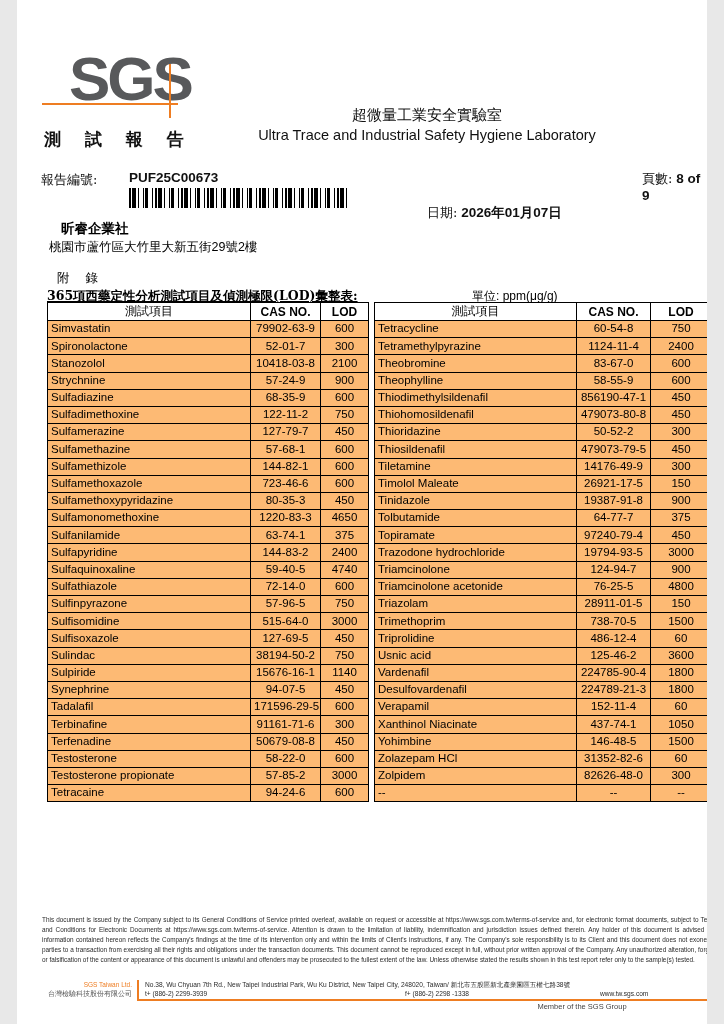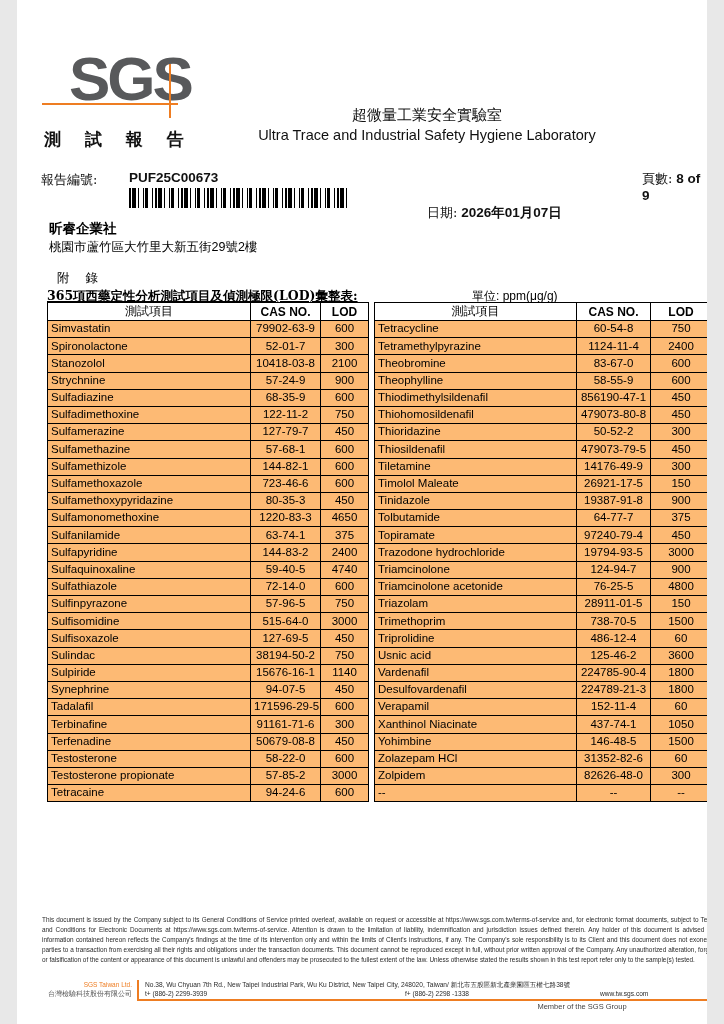--- a/index.html
+++ b/index.html
@@ -44,21 +44,21 @@
 
   .barcode{
     left:112px;top:188px;width:218px;height:20px;
     background:
       repeating-linear-gradient(90deg,
         #000 0 2px,#fff 2px 3px,#000 3px 7px,#fff 7px 9px,
         #000 9px 10px,#fff 10px 14px,#000 14px 15px,#fff 15px 16px,
         #000 16px 19px,#fff 19px 23px,#000 23px 24px,#fff 24px 26px);
   }
 
-  .client-name{left:32px;top:220px;font-weight:bold;font-size:13.5px;}
+  .client-name{left:44px;top:220px;font-weight:bold;font-size:13.5px;}
   .client-address{left:32px;top:239px;font-size:12.5px;}
 
   .appendix-label{left:32px;top:270px;font-family:"DejaVu Serif","Liberation Serif",serif;font-size:12.5px;letter-spacing:6px;padding-left:8px;}
   .table-title{
     left:30px;top:288px;
     font-family:"DejaVu Serif","Liberation Serif",serif;font-weight:bold;font-size:12.5px;
     text-decoration:underline;
   }
   .unit-label{left:455px;top:288px;font-size:12px;}
 

